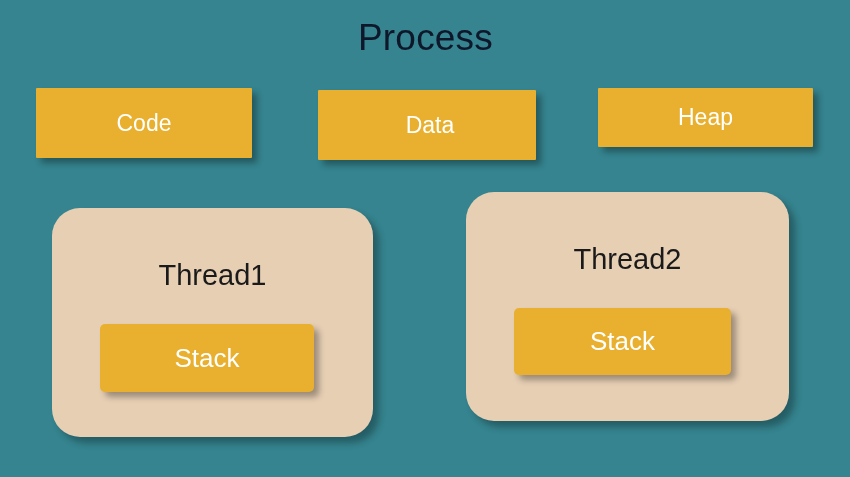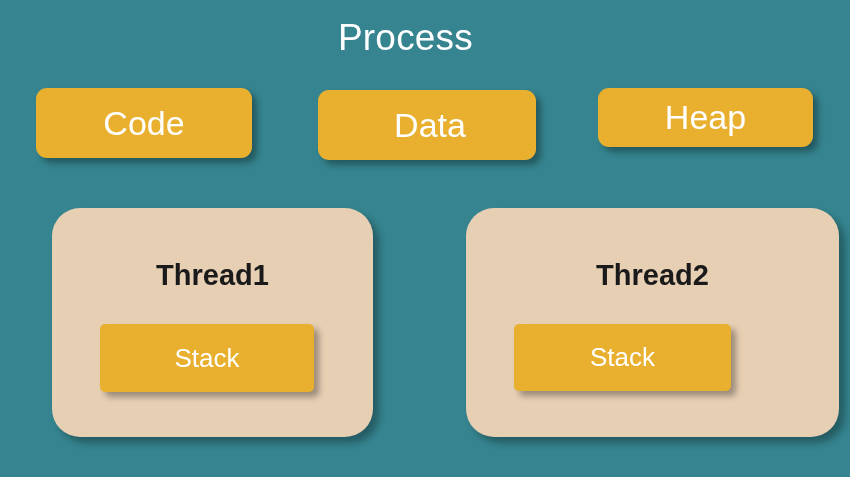--- a/index.html
+++ b/index.html
@@ -22,65 +22,66 @@
     background: #35848f;
   }
 
   
   .title {
     position: absolute;
     left: 0;
     top: 16px;
     width: 811px;
     text-align: center;
-    color: #ffffff;
+    color: #0f172a;
     font-size: 37px;
     font-weight: 400;
     line-height: 44px;
     letter-spacing: 0.2px;
     white-space: nowrap;
+    padding-left: 20px;
   }
 
   
   .box {
     position: absolute;
     box-sizing: border-box;
     display: flex;
     align-items: center;
     justify-content: center;
     white-space: nowrap;
   }
 
   
   .seg {
     background: #e9b02f;
-    border-radius: 11px;
+    border-radius: 1px;
     color: #ffffff;
-    font-size: 34px;
+    font-size: 23px;
     font-weight: 400;
     box-shadow: 5px 5px 6px rgba(0, 0, 0, 0.33);
   }
 
   
   .thread {
     background: #e7cfb4;
     border-radius: 28px;
     box-shadow: 6px 6px 7px rgba(0, 0, 0, 0.30);
     display: block;
   }
 
   .thread-label {
     position: absolute;
     left: 0;
     right: 0;
     top: 50px;
     text-align: center;
     color: #1a1a1a;
     font-size: 29px;
-    font-weight: 700;
+    font-weight: 400;
     line-height: 34px;
     white-space: nowrap;
   }
 
   .stack-box {
     position: absolute;
     background: #e9b02f;
     border-radius: 5px;
     color: #ffffff;
     font-size: 26px;
@@ -90,21 +91,21 @@
     box-shadow: 5px 5px 6px rgba(0, 0, 0, 0.33);
     white-space: nowrap;
   }
 
   
   #box-code  { left: 36px;  top: 88px;  width: 216px; height: 70px; }
   #box-data  { left: 318px; top: 90px;  width: 218px; height: 70px; padding-left: 6px; }
   #box-heap  { left: 598px; top: 88px;  width: 215px; height: 59px; }
 
   #thread1 { left: 52px;  top: 208px; width: 321px; height: 229px; }
-  #thread2 { left: 466px; top: 208px; width: 373px; height: 229px; }
+  #thread2 { left: 466px; top: 192px; width: 323px; height: 229px; }
 
   #thread1 .stack-box { left: 48px; top: 116px; width: 214px; height: 68px; }
   #thread2 .stack-box { left: 48px; top: 116px; width: 217px; height: 67px; }
 </style>
 </head>
 <body>
 
 <div id="canvas">
 
   <div class="title">Process</div>

